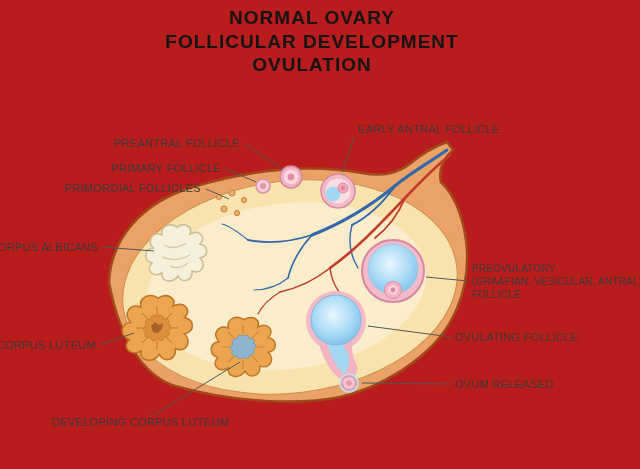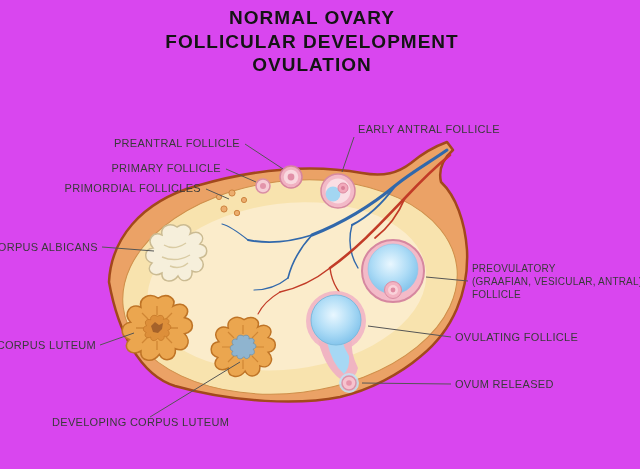--- a/index.html
+++ b/index.html
@@ -1,19 +1,19 @@
 <!DOCTYPE html>
 <html><head>
 <meta charset="utf-8">
 <style>
   html,body{margin:0;padding:0;background:#ffffff;}
   .stage{
     position:relative;
     width:640px;height:469px;
-    background:#d946ef;
+    background:#b91c1c;
     font-family:"Liberation Sans", sans-serif;
     overflow:hidden;
   }
   svg{display:block;}
   .title-line{
     font-weight:bold;
     fill:#141414;
     font-size:19px;
     letter-spacing:1px;
     text-anchor:middle;

